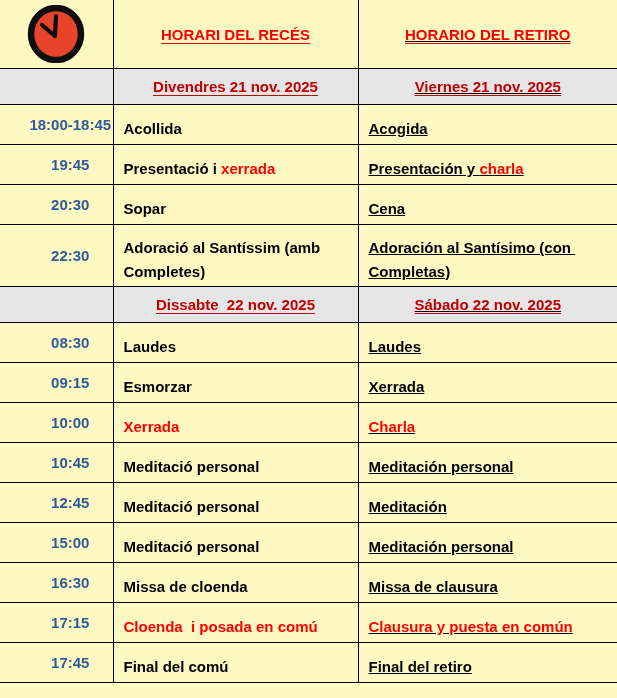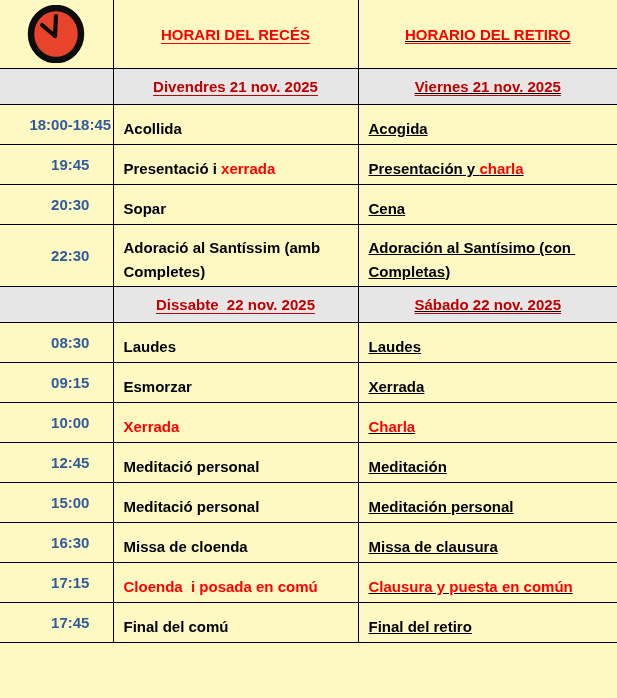--- a/index.html
+++ b/index.html
@@ -141,20 +141,25 @@
           <td><span class="time">09:15</span></td>
           <td class="activity"><span class="seg">Esmorzar</span></td>
           <td class="activity"><span class="seg">Xerrada</span></td>
         </tr>
         <tr class="r">
           <td><span class="time">10:00</span></td>
           <td class="activity"><span class="seg red">Xerrada</span></td>
           <td class="activity"><span class="seg red">Charla</span></td>
         </tr>
         <tr class="r">
+          <td><span class="time">10:45</span></td>
+          <td class="activity"><span class="seg">Meditació personal</span></td>
+          <td class="activity"><span class="seg">Meditación personal</span></td>
+        </tr>
+        <tr class="r">
           <td><span class="time">12:45</span></td>
           <td class="activity"><span class="seg">Meditació personal</span></td>
           <td class="activity"><span class="seg">Meditación</span></td>
         </tr>
         <tr class="r">
           <td><span class="time">15:00</span></td>
           <td class="activity"><span class="seg">Meditació personal</span></td>
           <td class="activity"><span class="seg">Meditación personal</span></td>
         </tr>
         <tr class="r">

